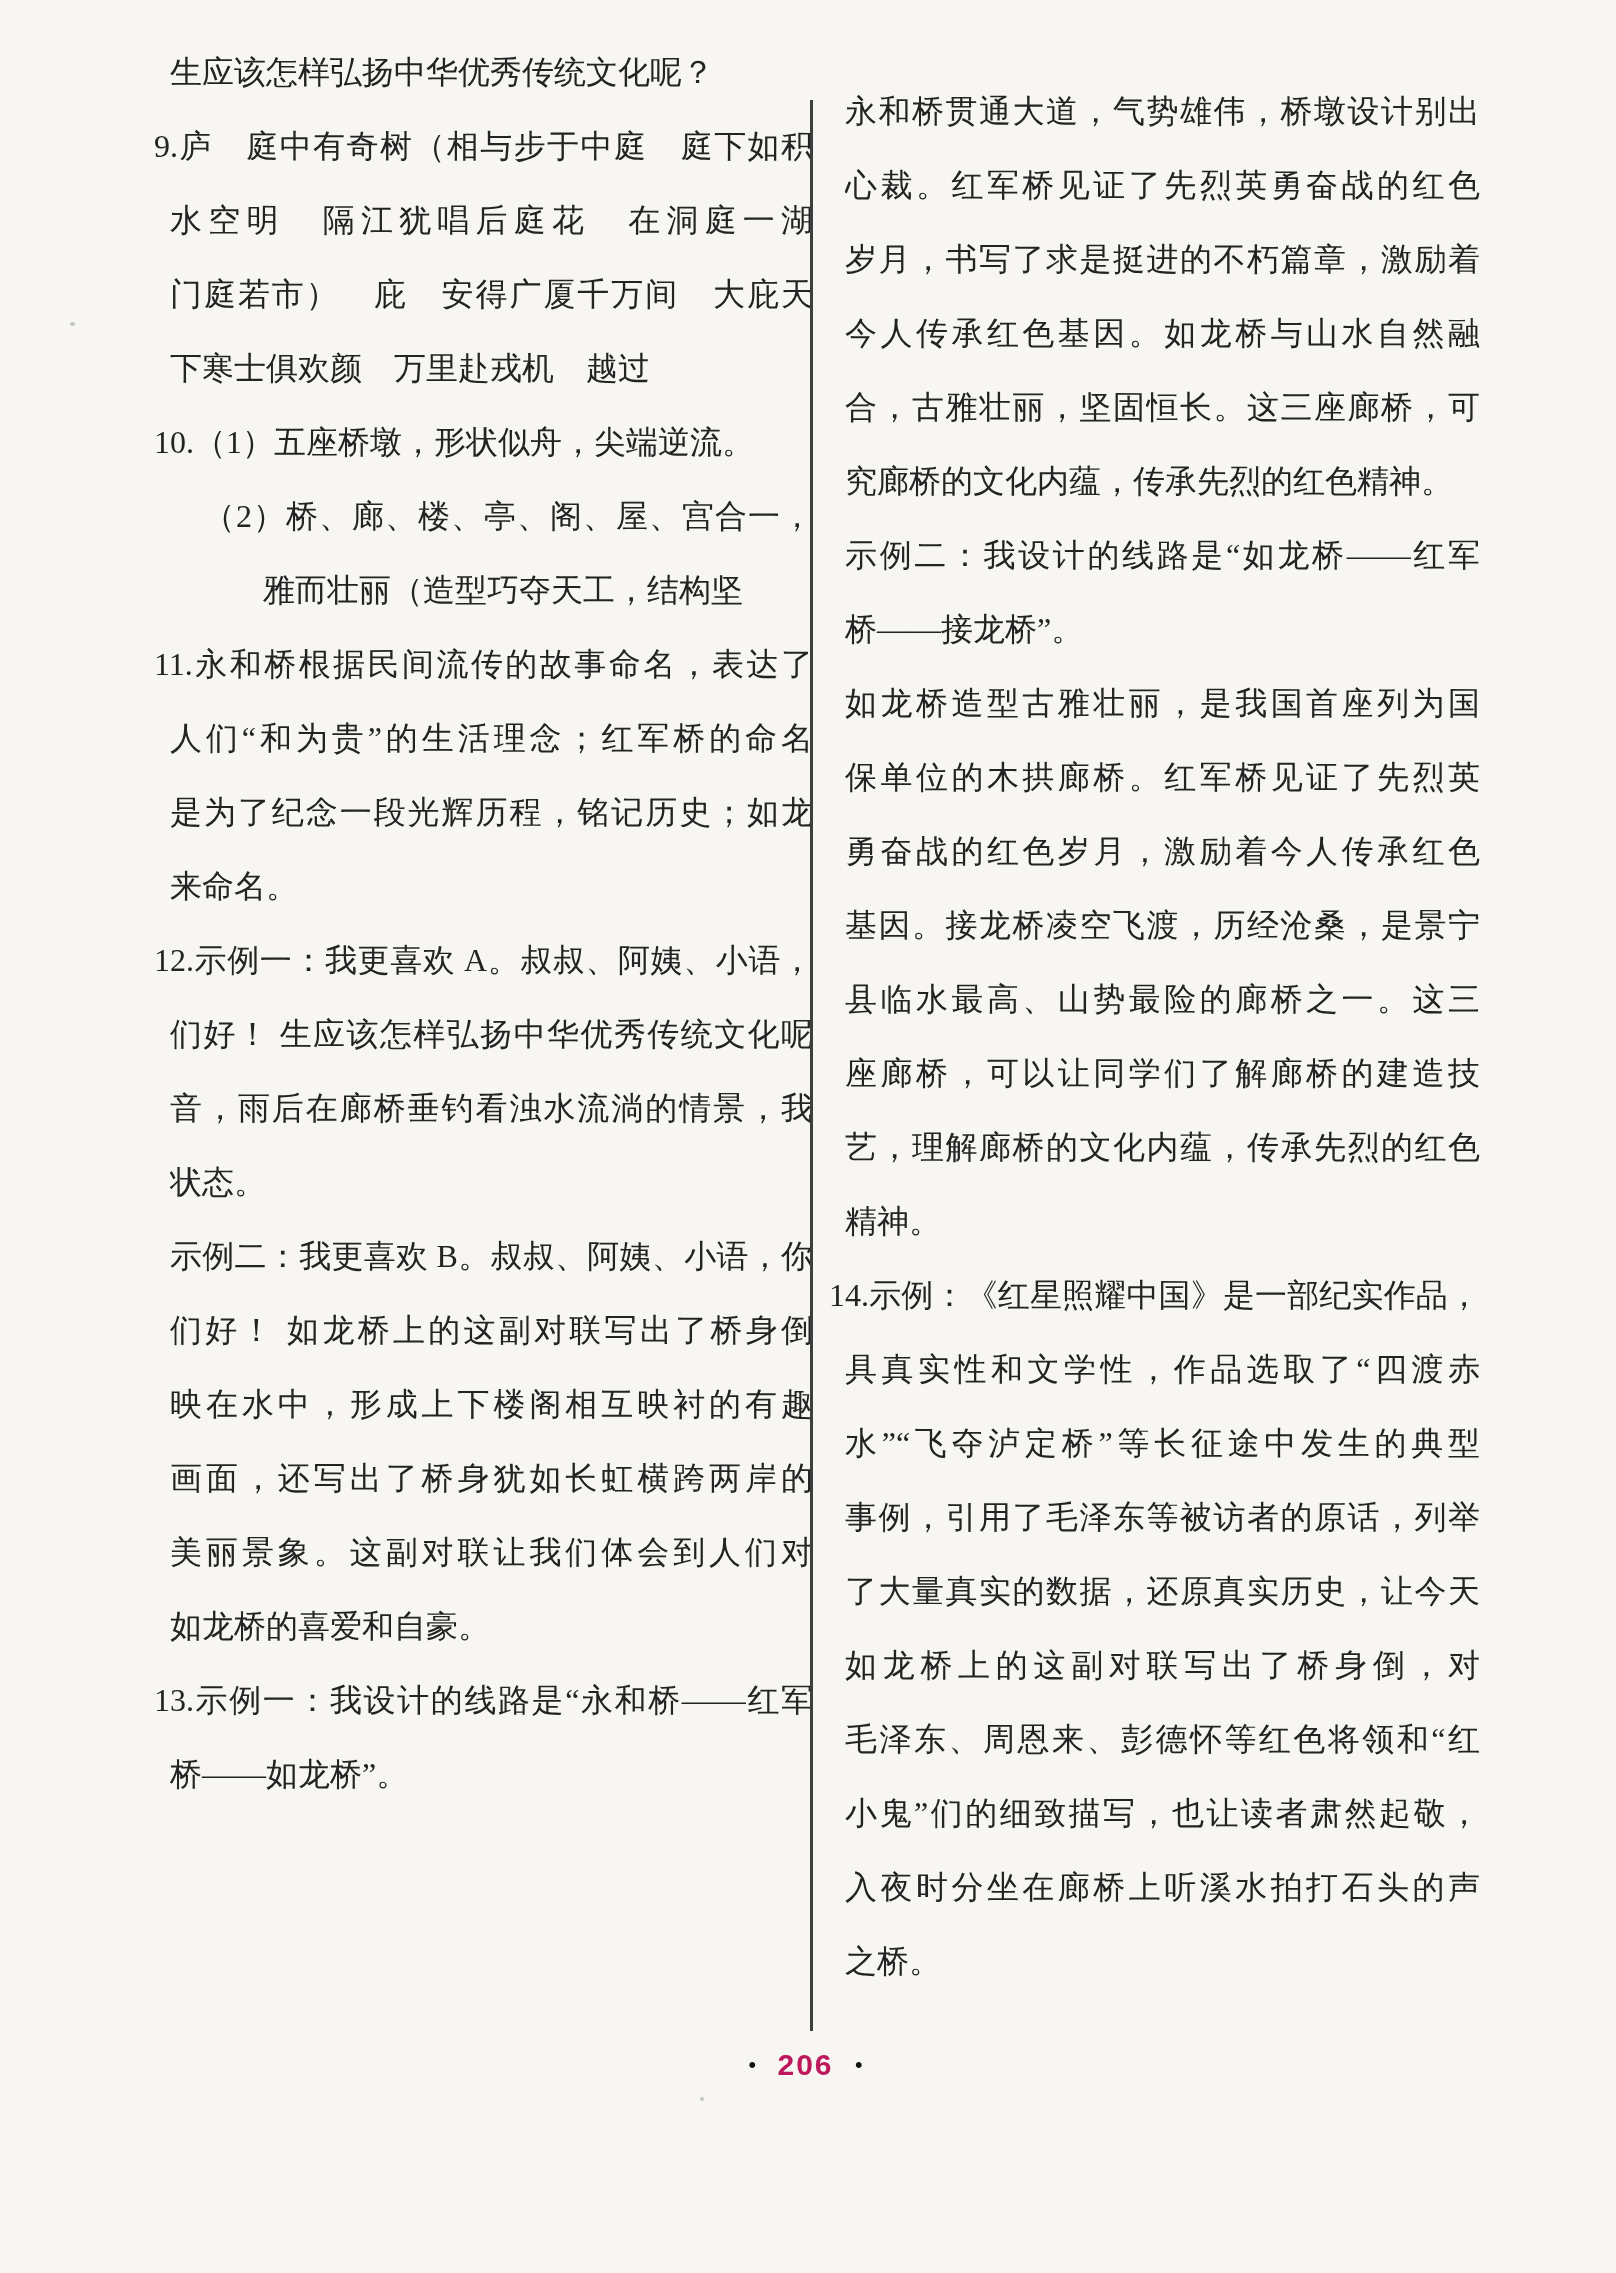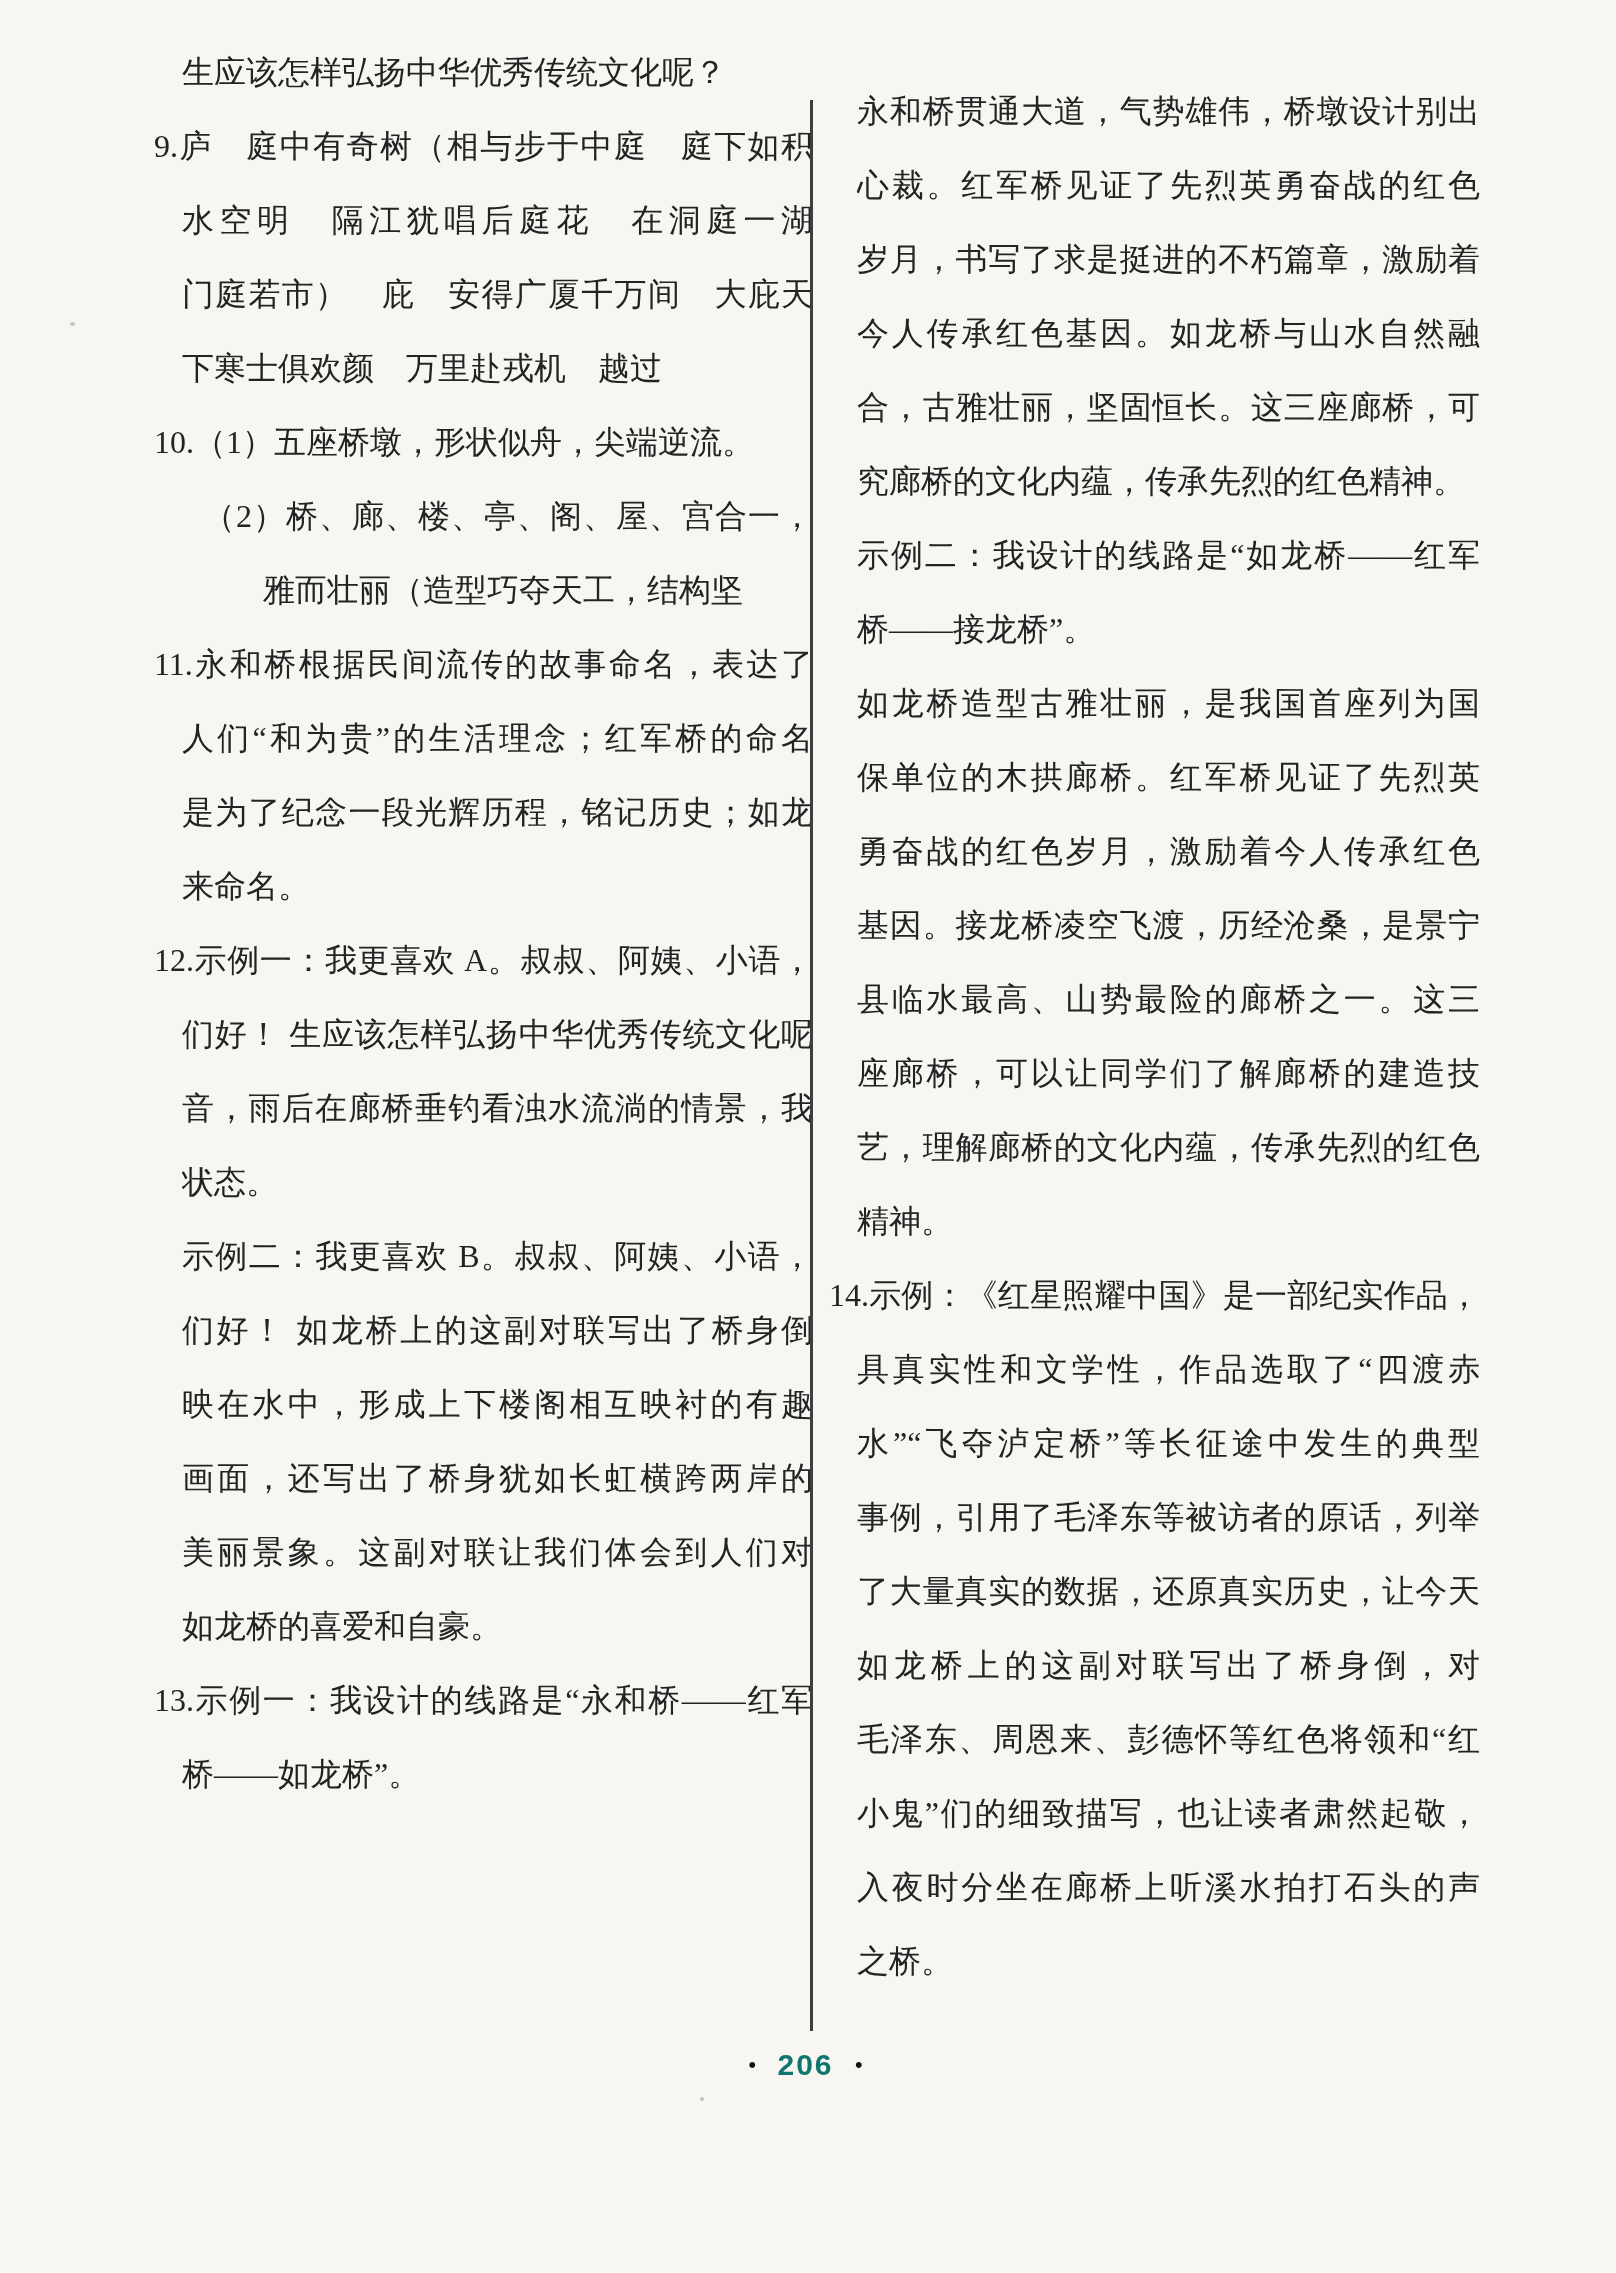--- a/index.html
+++ b/index.html
@@ -23,21 +23,21 @@
     line-height: 74px;
   }
   .col-left  { left: 154px; top: 35px;  width: 659px; }
   .col-right { left: 829px; top: 74px;  width: 651px; }
   .line {
     height: 74px;
     overflow: hidden;
   }
   
   .i0 { margin-left: 0; }
-  .i1 { margin-left: 28px; }
+  .i1 { margin-left: 16px; }
   .i2 { margin-left: 49px; }
   .i3 { margin-left: 109px; }
   
   .fill {
     text-align: justify;
     text-align-last: justify;
     text-justify: inter-character;
   }
   .divider {
     position: absolute;
@@ -55,21 +55,21 @@
     display: flex;
     justify-content: center;
     align-items: center;
     gap: 21.5px;
     font-family: "Liberation Sans", "DejaVu Sans", sans-serif;
   }
   .footer .num {
     font-weight: bold;
     font-size: 30px;
     letter-spacing: 2px;
-    color: #0f766e;
+    color: #be185d;
   }
   .footer .dot {
     font-size: 21.5px;
     line-height: 30px;
     color: #101010;
   }
   
   .speck {
     position: absolute;
     border-radius: 50%;

